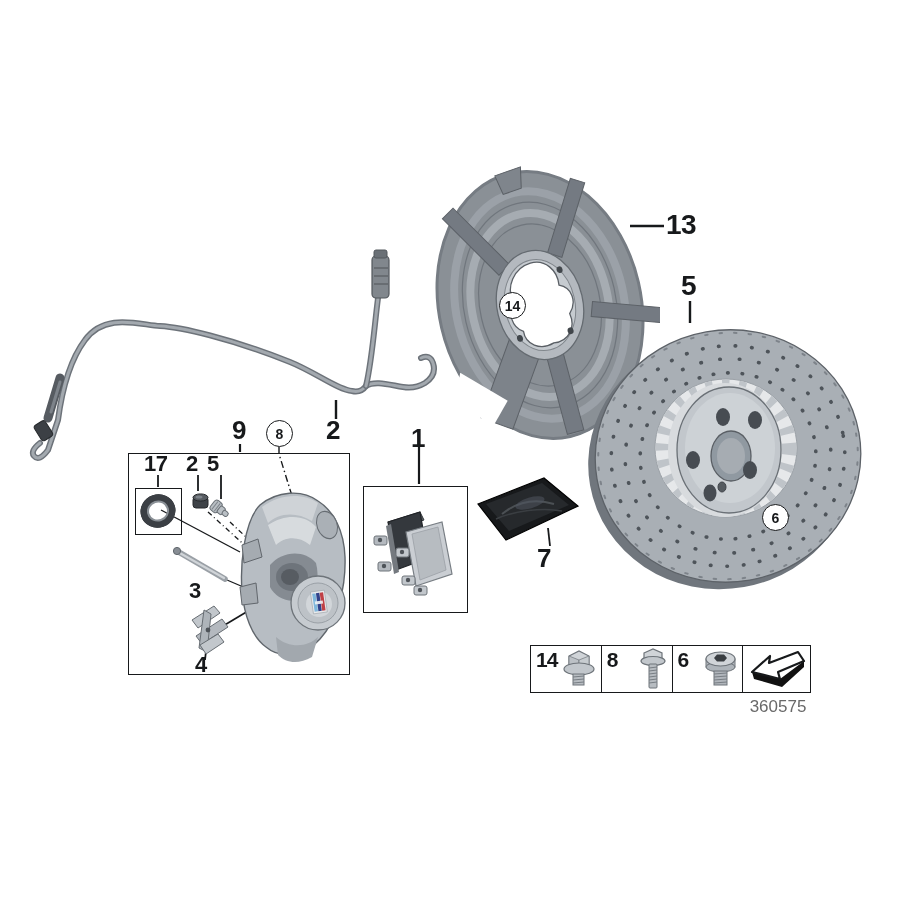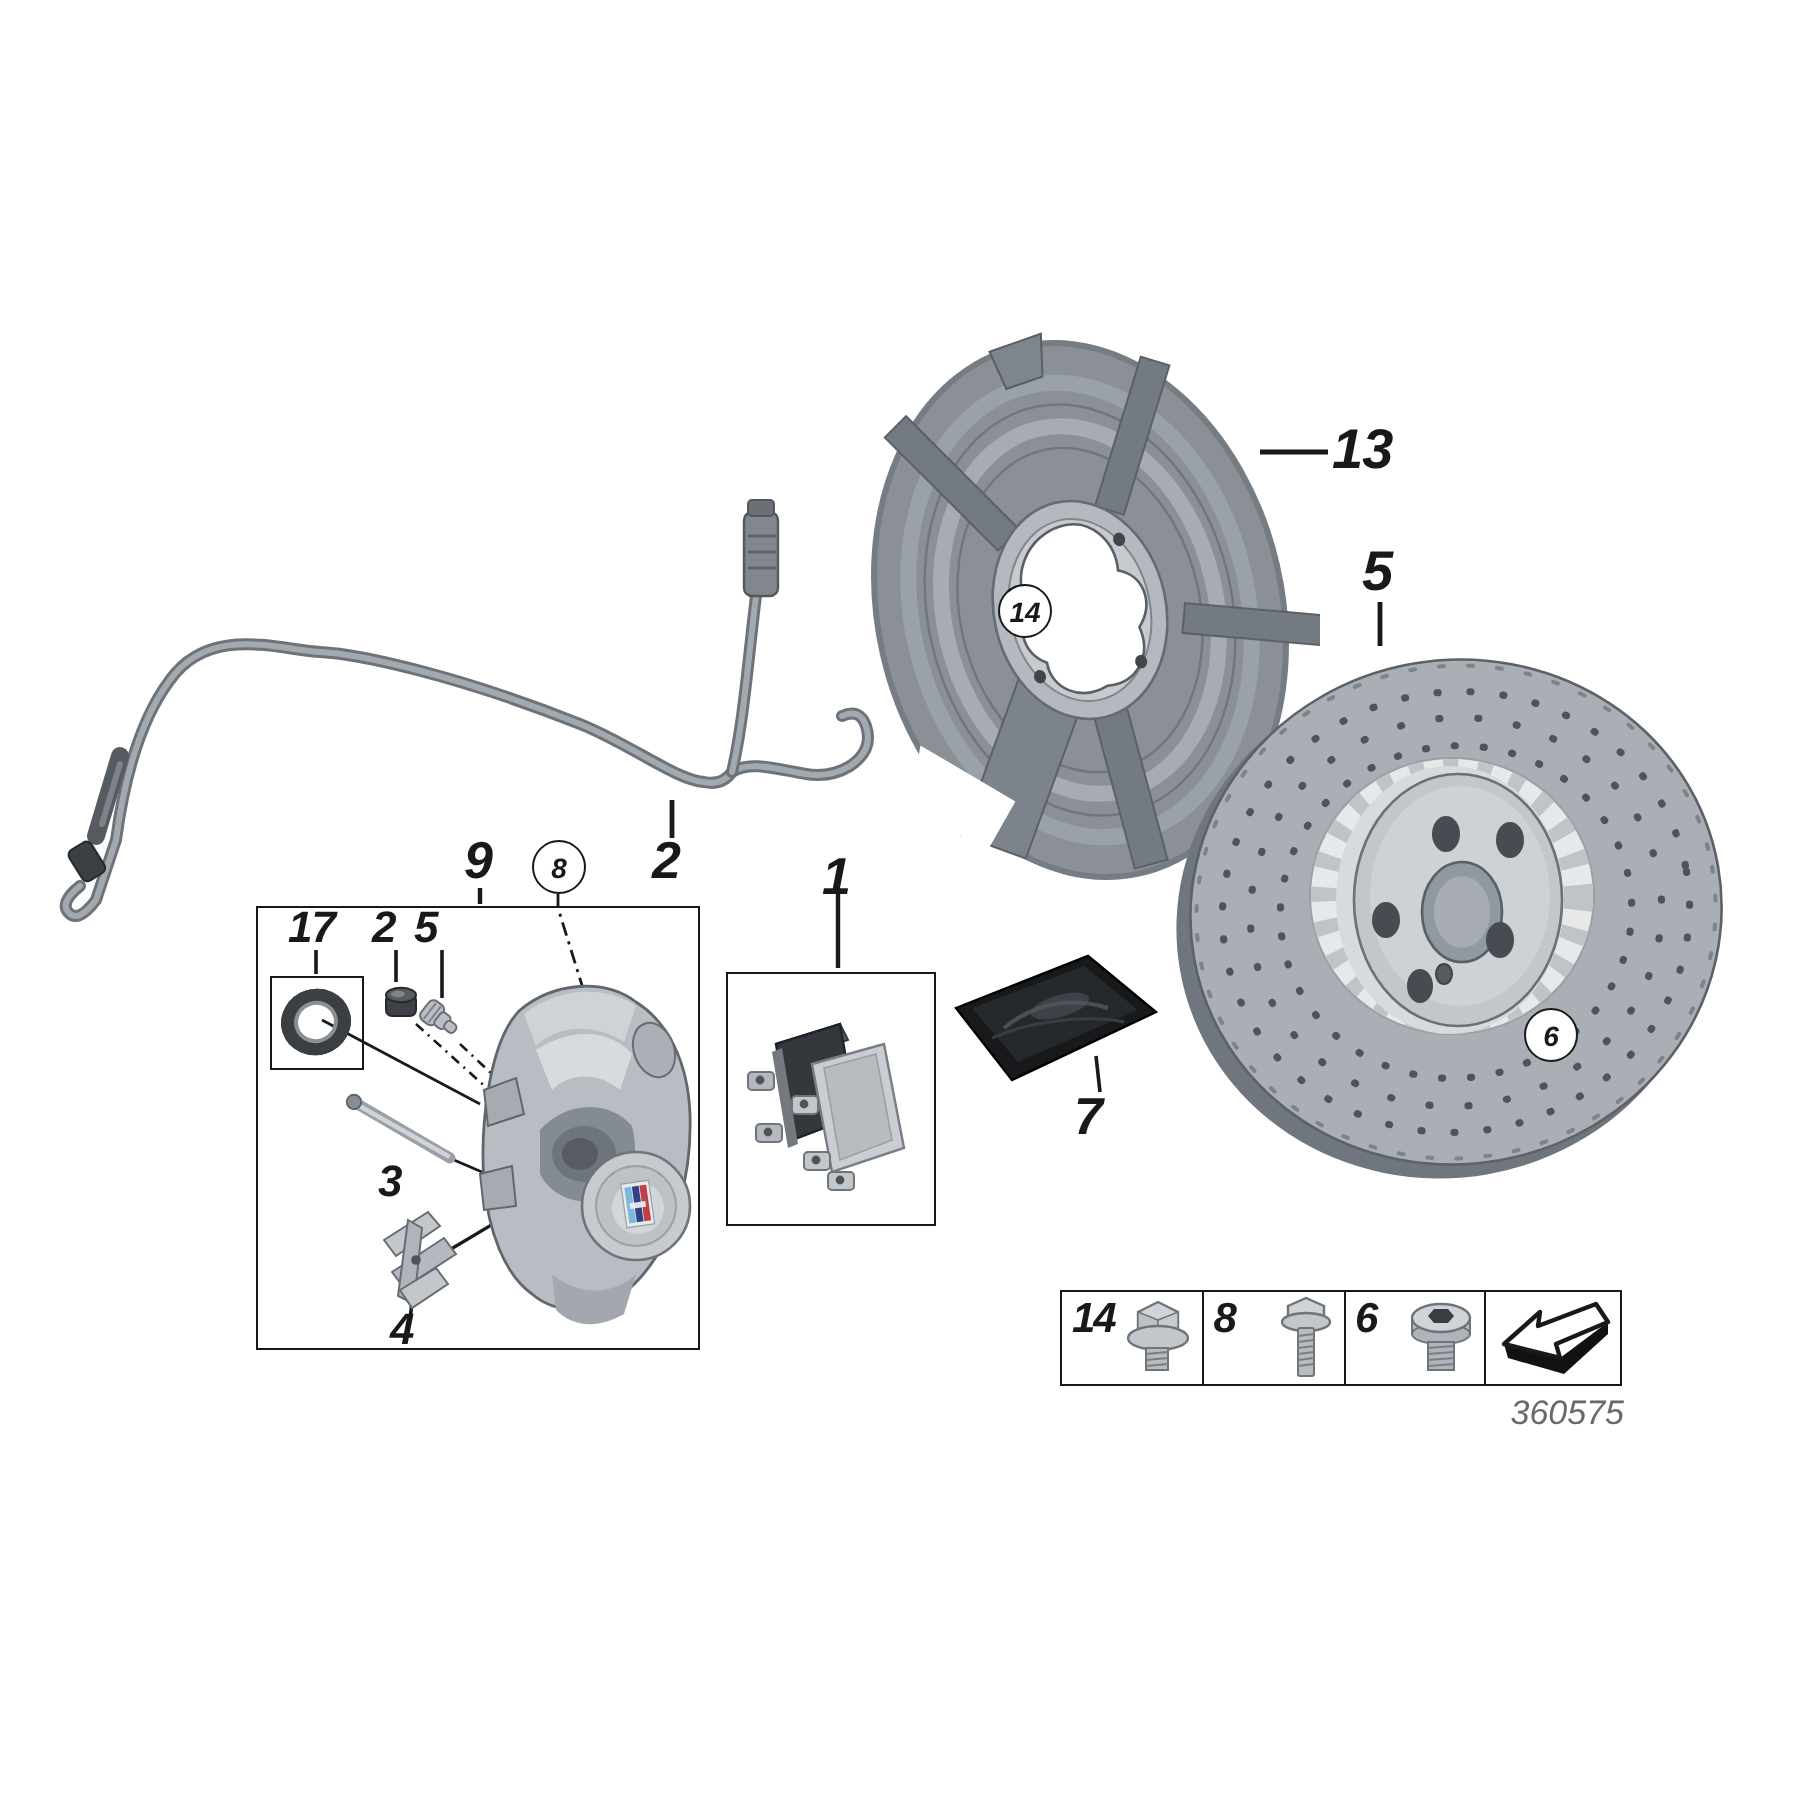--- a/index.html
+++ b/index.html
@@ -1,32 +1,32 @@
 <!DOCTYPE html>
 <html><head>
 <meta charset="utf-8">
 <style>
   html,body{margin:0;padding:0;background:#fff;}
   #stage{position:relative;width:900px;height:900px;background:#fff;overflow:hidden;
-         font-family:"Liberation Sans",sans-serif;color:#17191b;font-style:italic;}
+         font-family:"Liberation Sans",sans-serif;color:#17191b;}
   .abs{position:absolute;}
   .label{position:absolute;font-weight:bold;color:#17191b;line-height:1;
          font-family:"Liberation Sans",sans-serif;letter-spacing:-.5px;}
   .fs28{font-size:28px;} .fs26{font-size:26px;} .fs22{font-size:22px;}
   .circle-label{position:absolute;width:27px;height:27px;border:1.7px solid #17191b;
     border-radius:50%;background:#fff;display:flex;align-items:center;justify-content:center;
     font-size:14px;font-weight:600;box-sizing:border-box;}
   .part-box{position:absolute;border:1.9px solid #17191b;background:transparent;box-sizing:border-box;}
   .ftable{position:absolute;left:530px;top:645px;width:281px;height:48px;
     border:1.9px solid #17191b;display:flex;background:#fff;box-sizing:border-box;}
   .fcell{flex:1;border-right:1.9px solid #17191b;position:relative;display:flex;
     align-items:center;justify-content:flex-end;padding-right:3px;box-sizing:border-box;}
   .fcell:last-child{border-right:none;justify-content:center;padding-right:0;}
   .fcell .num{position:absolute;left:5px;top:2px;font-size:21px;font-weight:bold;letter-spacing:-1px;}
-  .pn{position:absolute;left:744px;top:697px;width:68px;text-align:right;
+  .pn{position:absolute;left:744px;top:697px;width:68px;text-align:center;
       font-size:17px;color:#696969;}
   svg{display:block;}
 </style>
 </head>
 <body>
 
 <div id="stage">
 
   <svg class="abs" style="left:0;top:0" width="900" height="900" viewBox="0 0 900 900">
     <g stroke="#17191b" fill="none">

